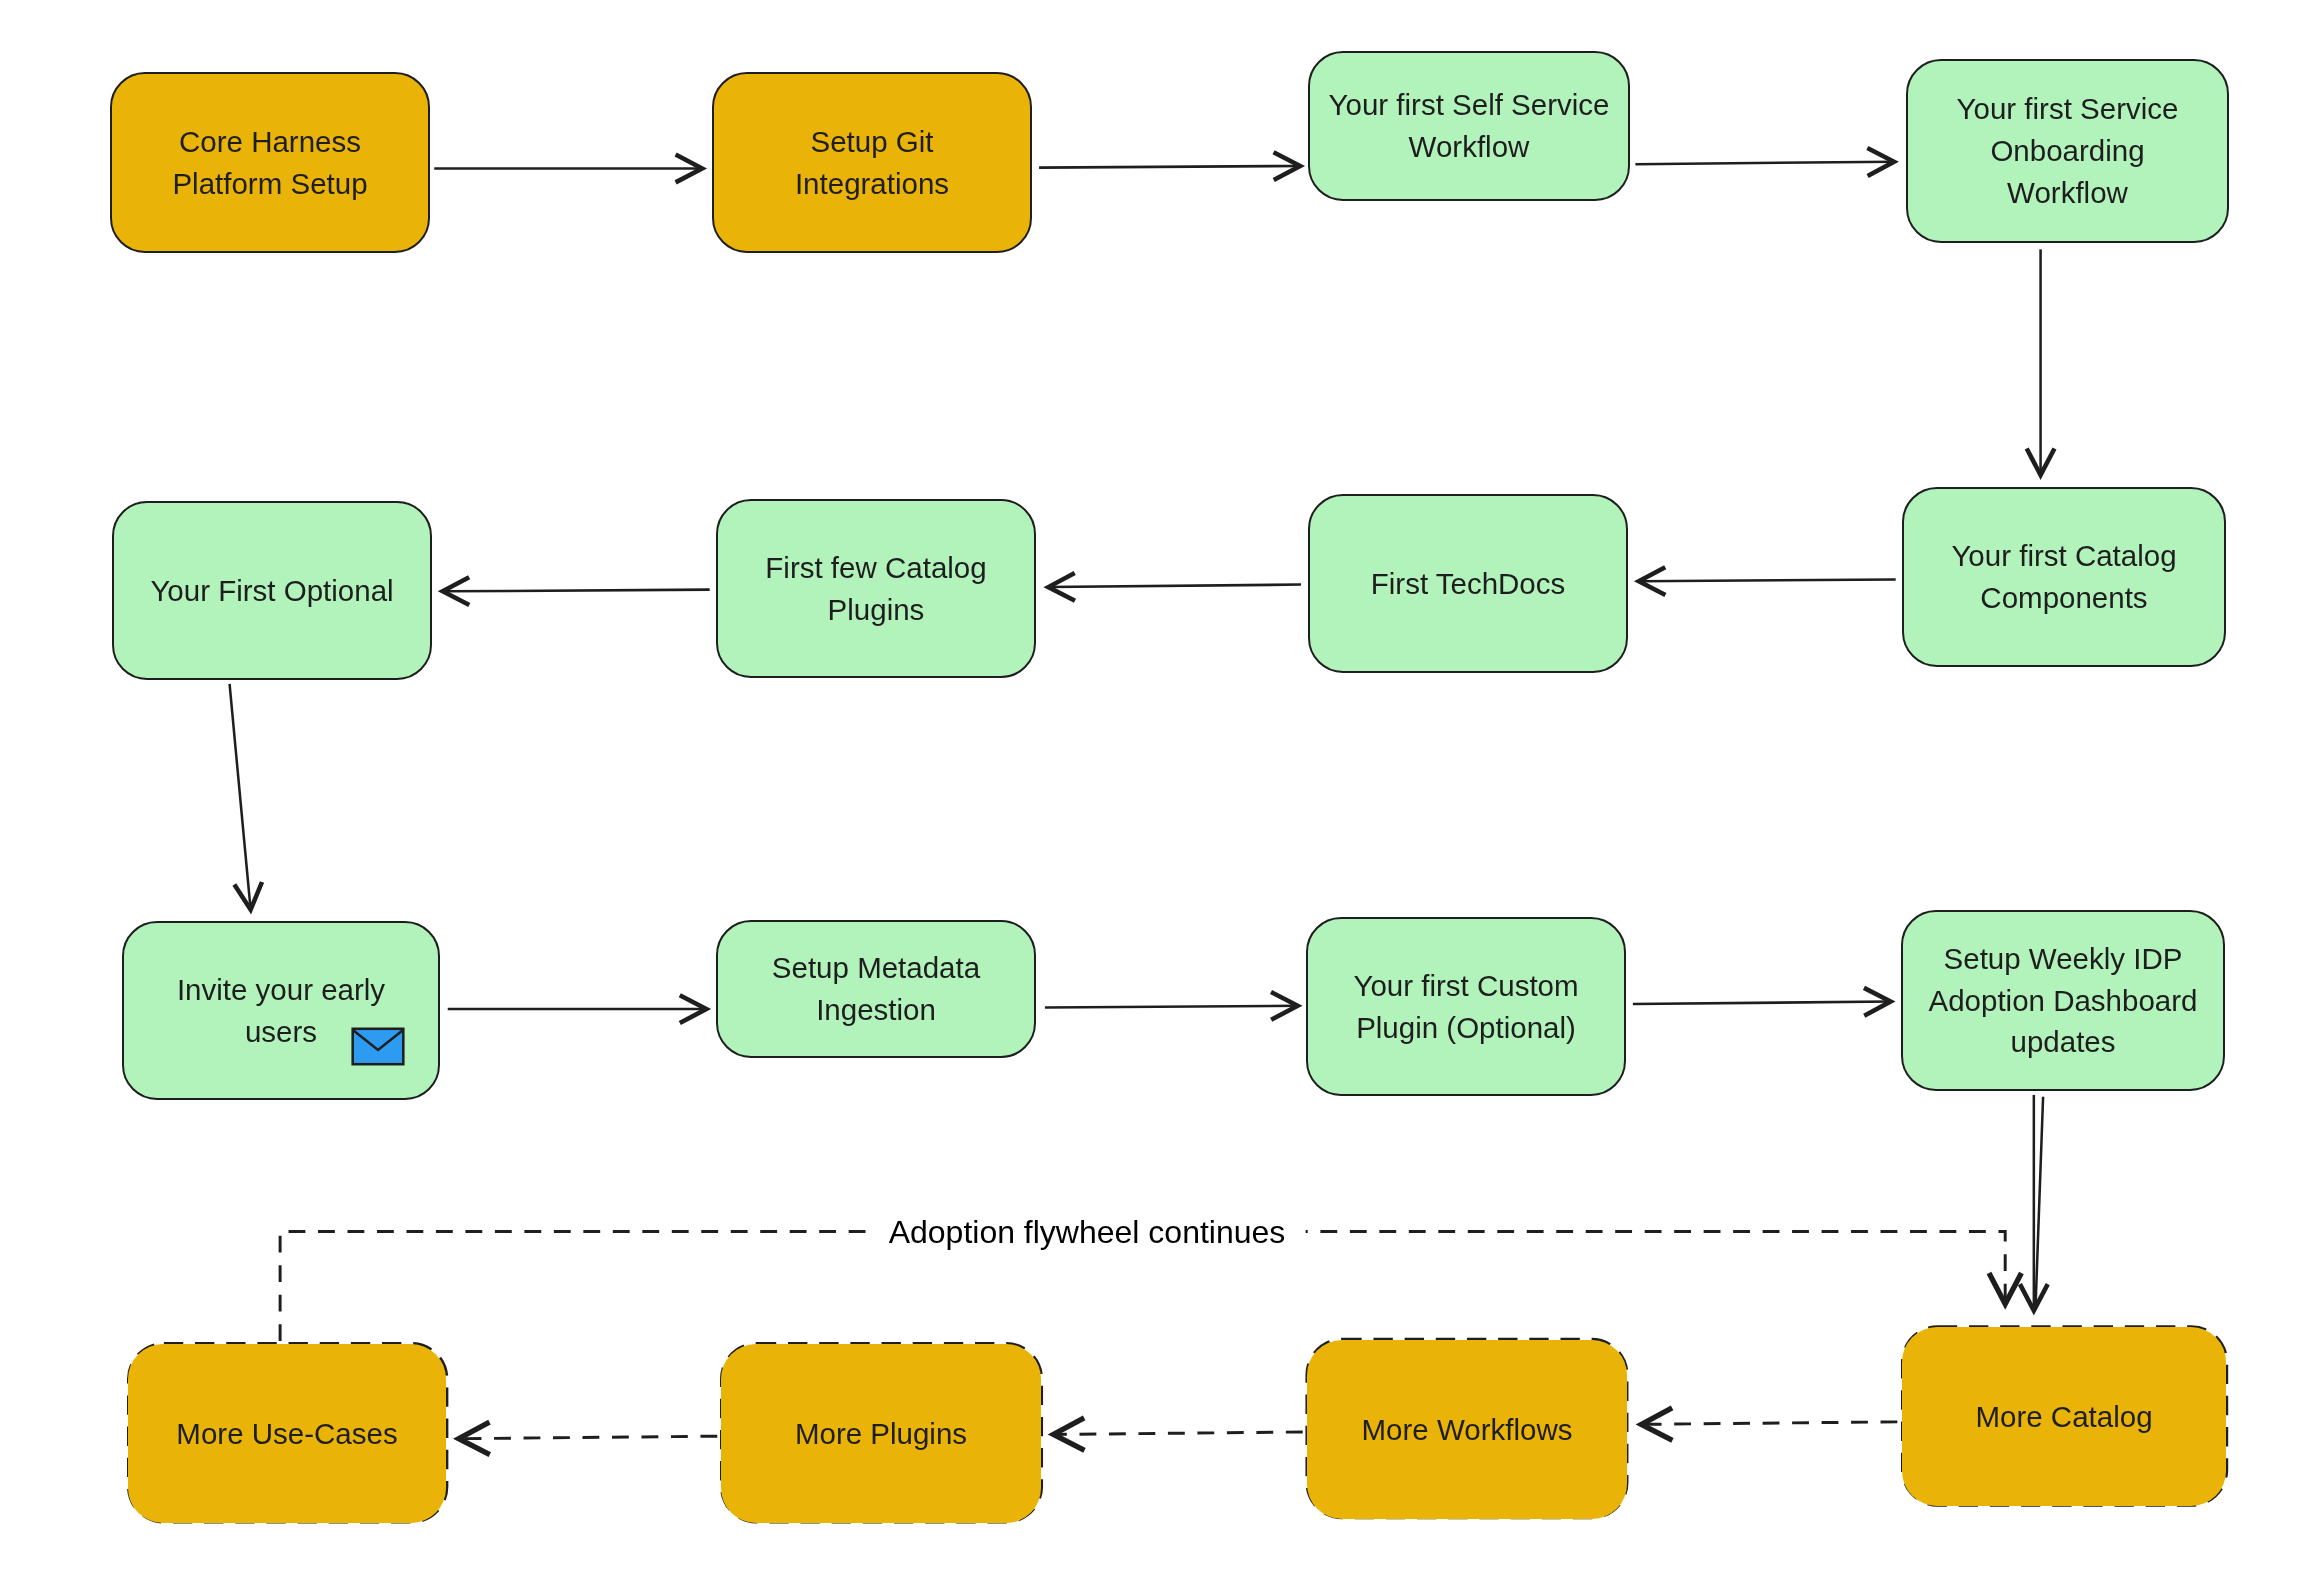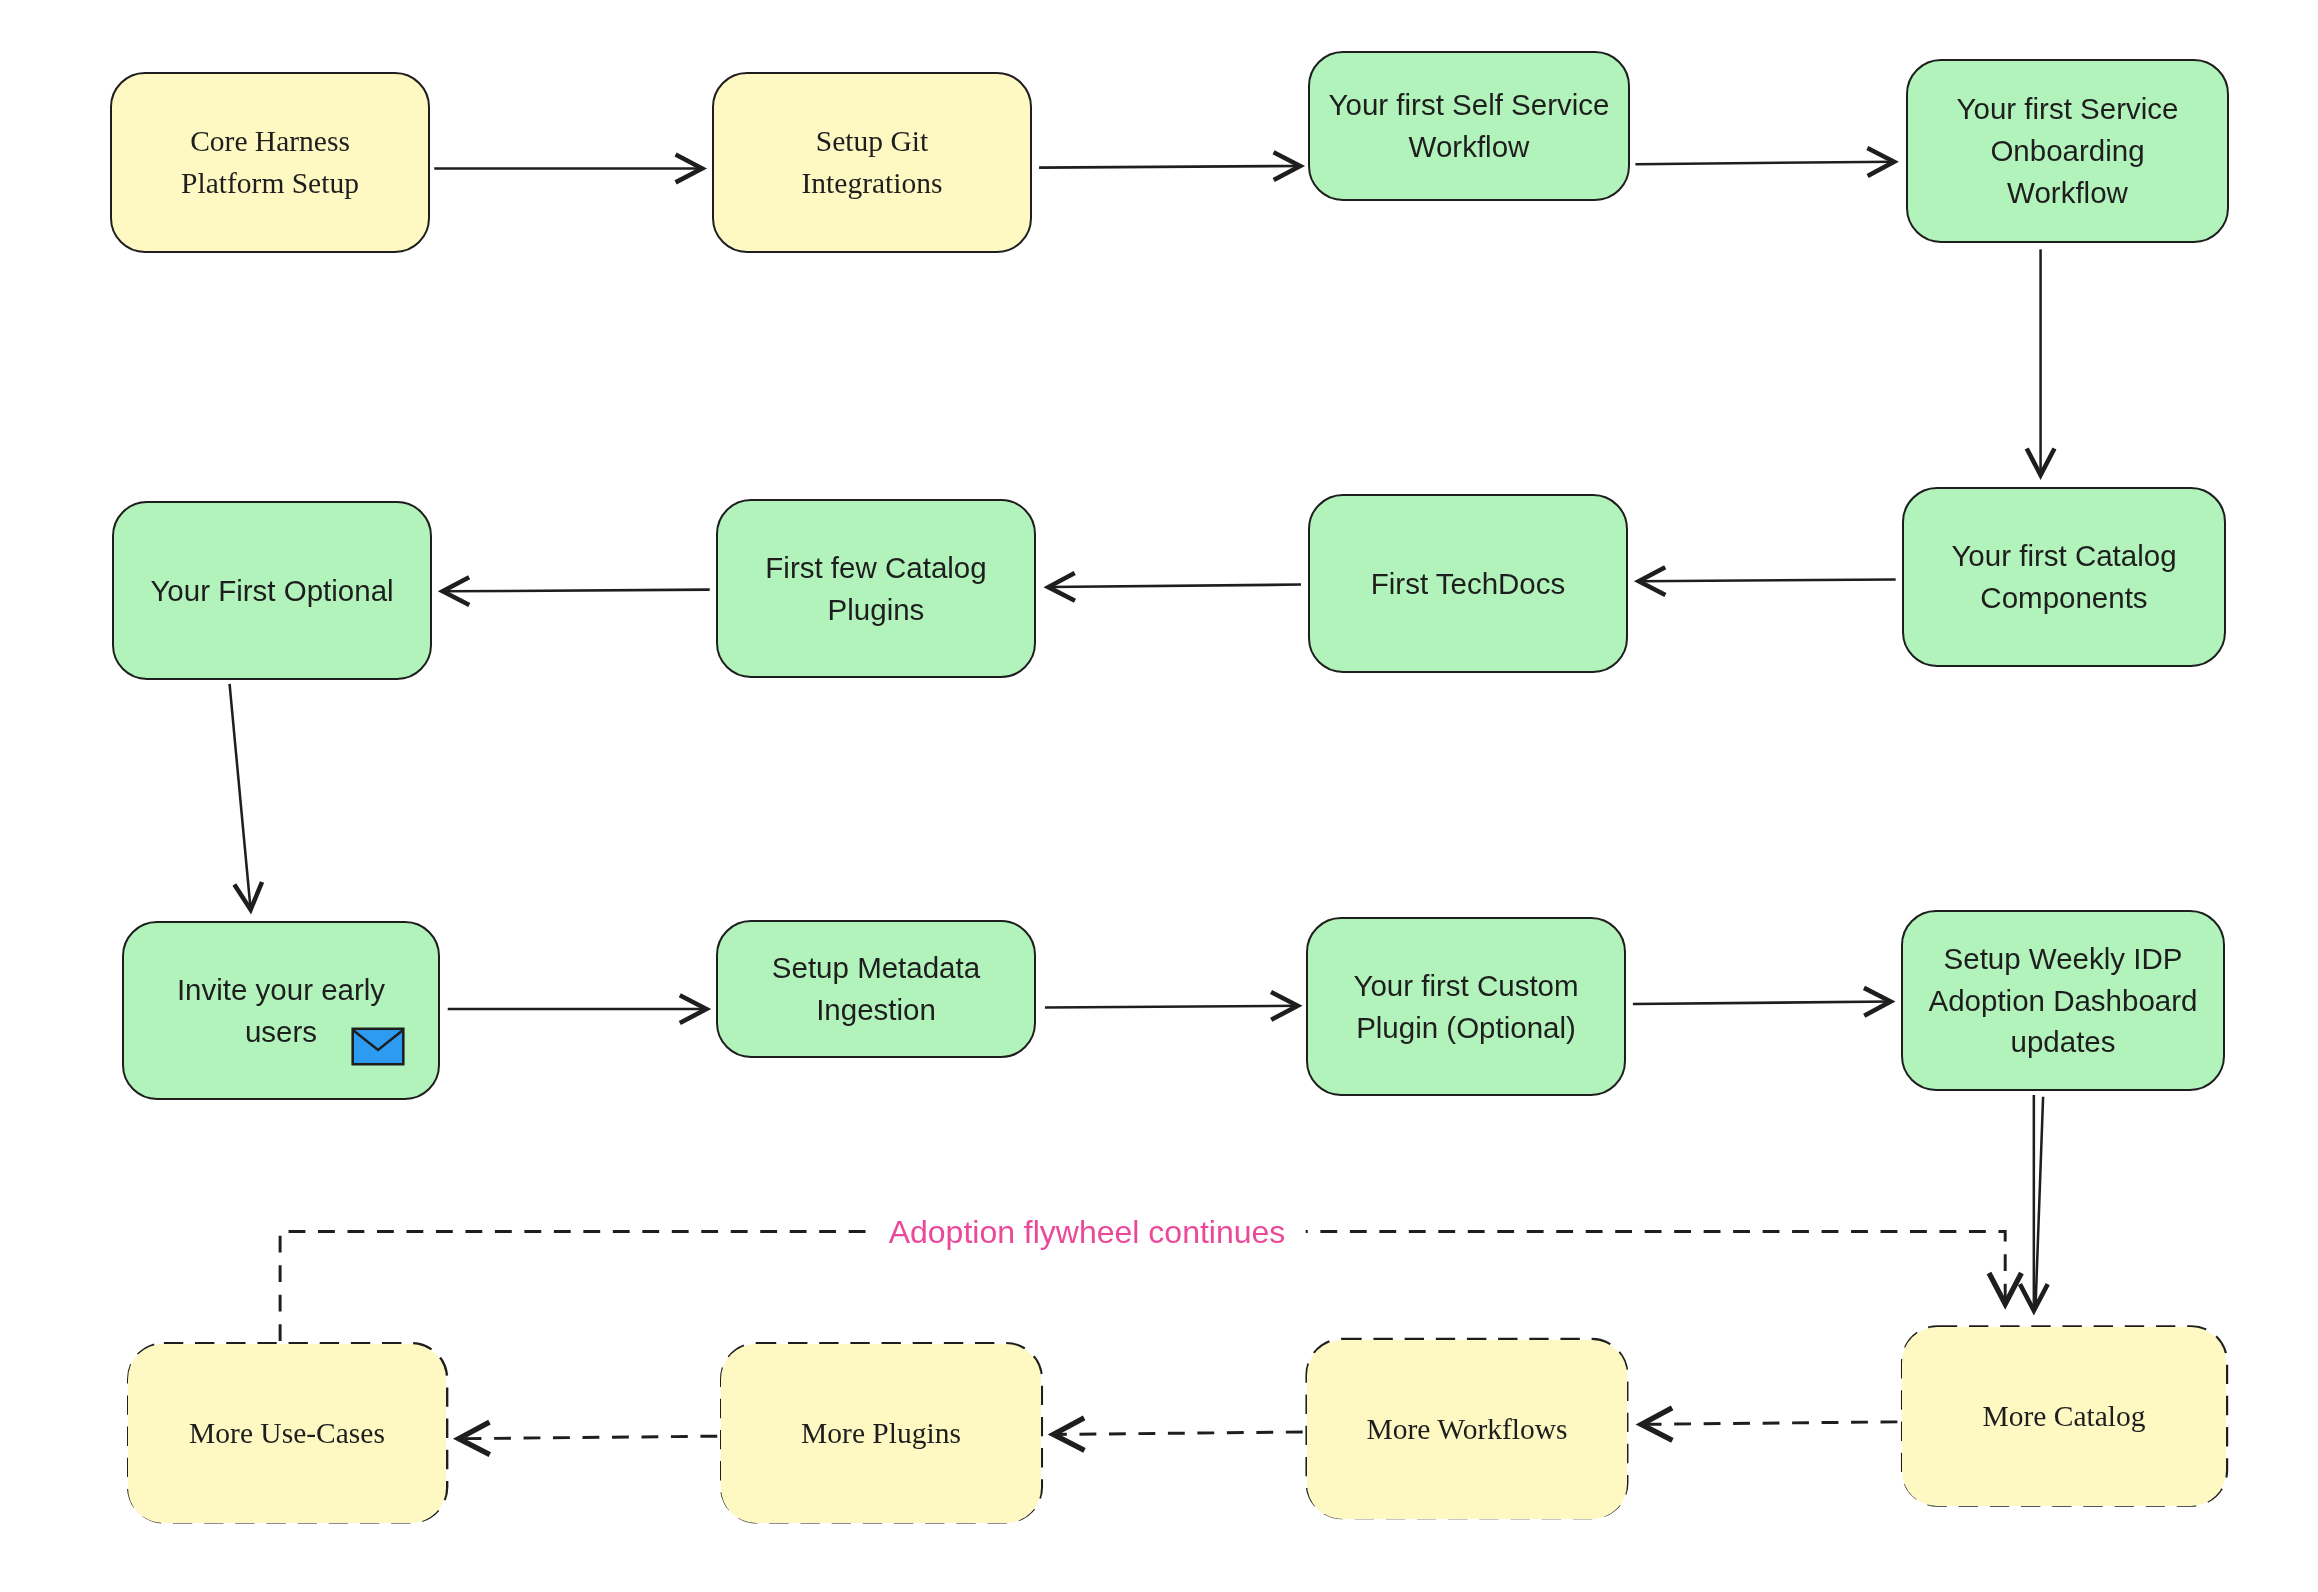--- a/index.html
+++ b/index.html
@@ -7,31 +7,31 @@
     position:relative;width:2319px;height:1592px;background:#ffffff;
     font-family:"Liberation Sans","DejaVu Sans",sans-serif;
     color:#1e1e1e;overflow:hidden;
   }
   .node{
     position:absolute;display:flex;align-items:center;justify-content:center;
     text-align:center;border:2.9px solid #1e1e1e;border-radius:35px;
     font-size:29.5px;line-height:1.42;white-space:pre-line;padding:6.7px;
     box-sizing:border-box;
   }
-  .node.blue{background:#fef9c3;font-family:Liberation Serif, serif;}
+  .node.blue{background:#eab308;}
   .node.green{background:#b2f2bb;}
   .node.nodash{border:none;} 
   .arrows{position:absolute;left:0;top:0;width:2319px;height:1592px;}
   .arrows path,.arrows rect{fill:none;stroke:#1e1e1e;}
   .solidline{stroke-width:3;}
   .dashline{stroke-width:3.5;stroke-dasharray:20 15;}
   .dashrect{stroke-width:3.5;stroke-dasharray:23 14;}
   .flywheel-label{
     position:absolute;left:1087px;top:1232px;transform:translate(-50%,-50%);
-    background:#ffffff;padding:1.7px 20px;font-size:32px;color:#ec4899;white-space:nowrap;
+    background:#ffffff;padding:1.7px 20px;font-size:32px;color:#000000;white-space:nowrap;
   }
   .envelope{position:absolute;left:227px;top:104px;width:54px;height:39px;}
 </style>
 </head>
 <body>
 
 <div class="canvas">
 
   <svg class="arrows" viewBox="0 0 2752 1890">
     <defs>

